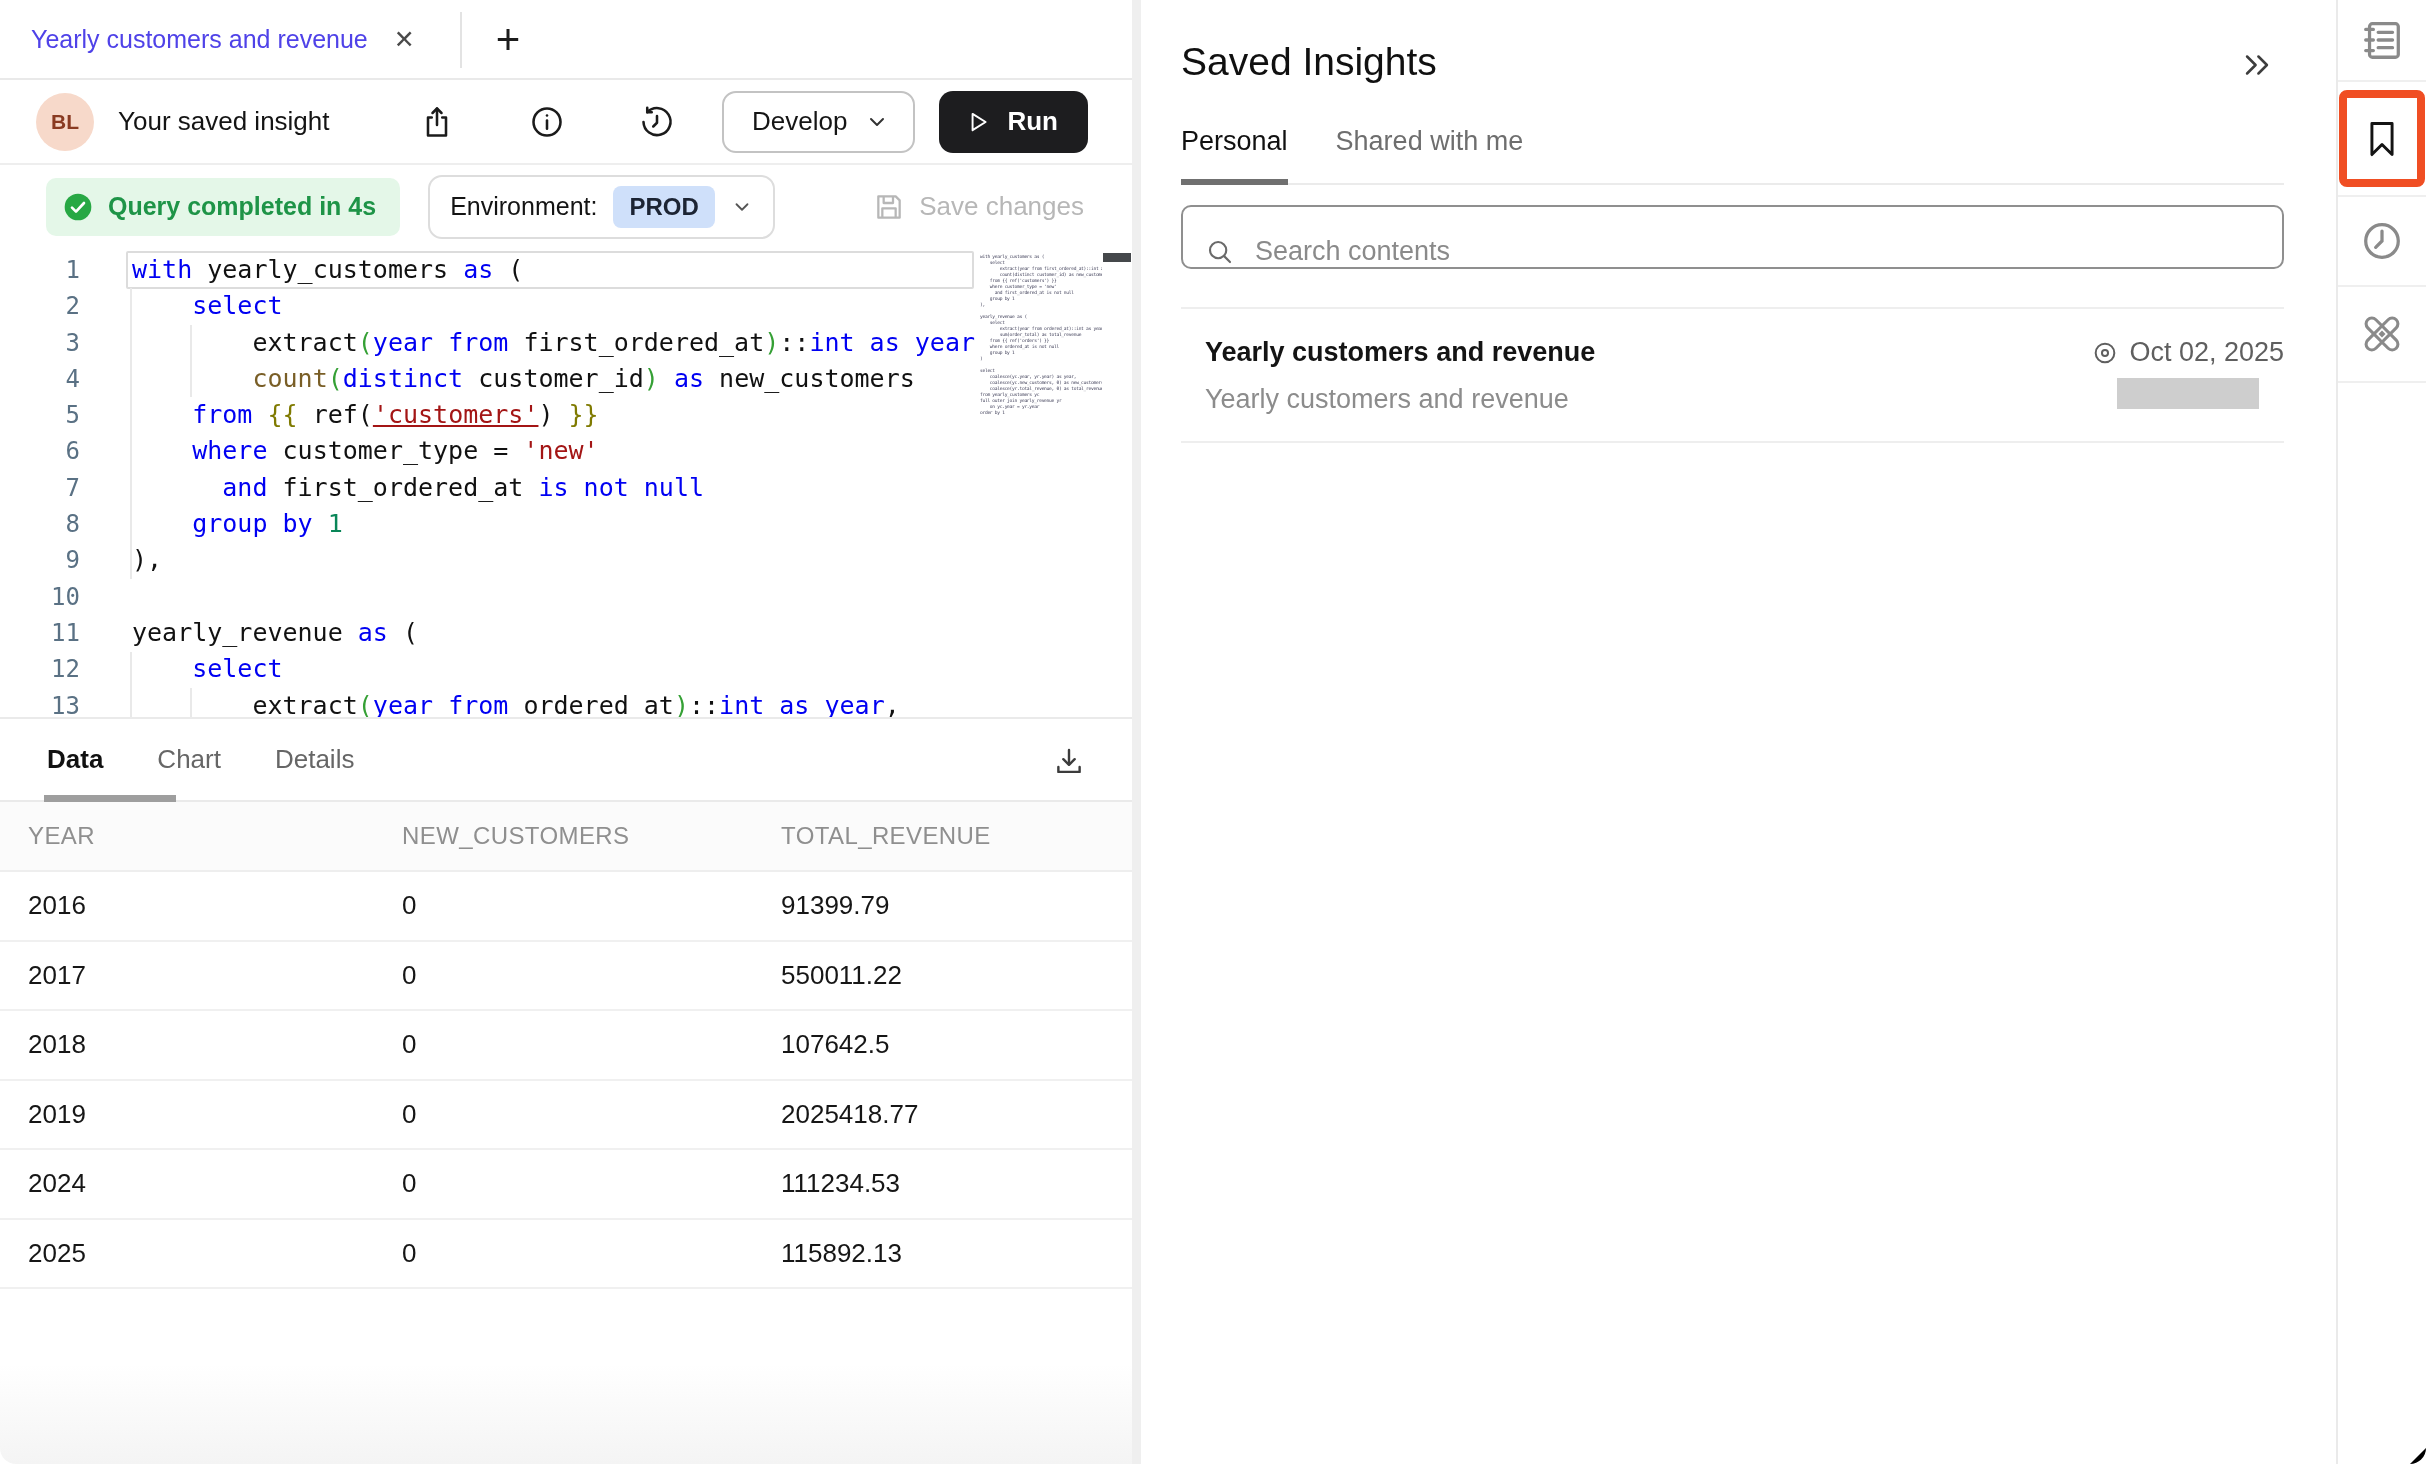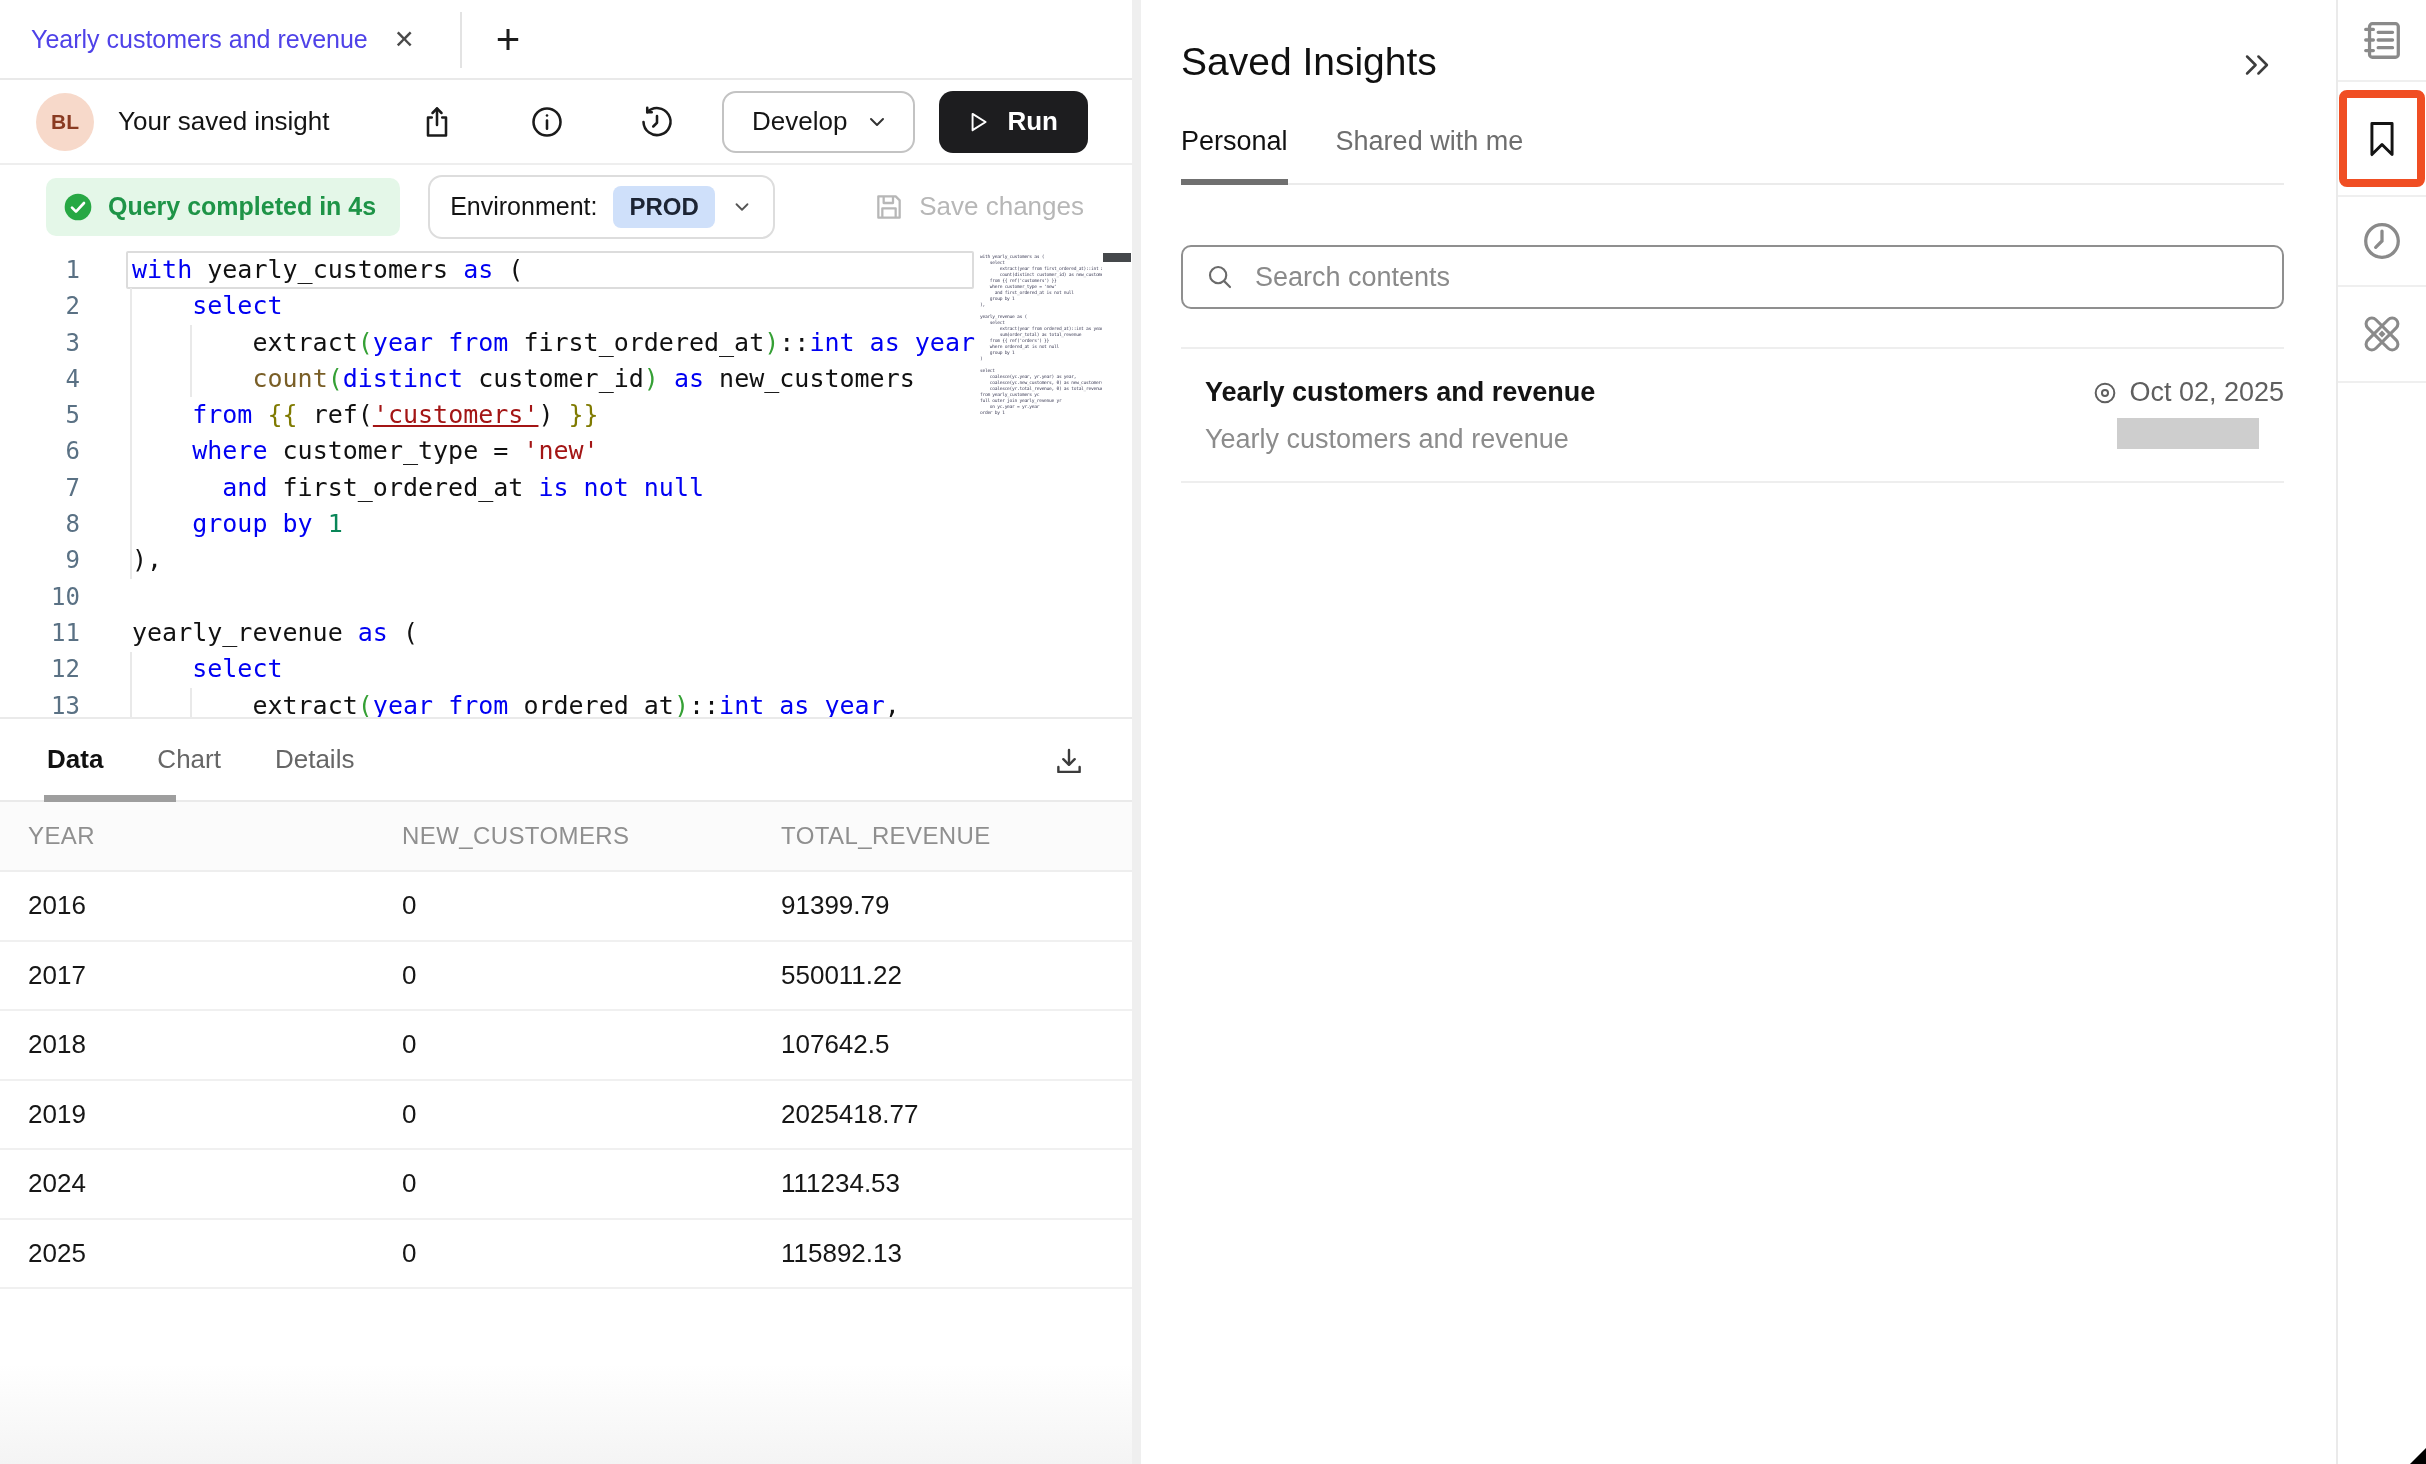--- a/index.html
+++ b/index.html
@@ -1,18 +1,18 @@
 <!DOCTYPE html>
 <html><head>
 <meta charset="utf-8">
 <style>
   * { margin:0; padding:0; box-sizing:border-box; }
   html,body { background:#fff; }
   .app { position:relative; width:2426px; height:1464px; overflow:hidden;
-         font-family:"Liberation Sans", sans-serif; color:#111; background:#fff; }
+         font-family:"Liberation Sans", sans-serif; color:#111; background:#fff;border-radius:16px; }
 
   
   .left { position:absolute; left:0; top:0; width:1132px; height:1464px; background:#fff; }
   .left::after { content:""; position:absolute; left:0; bottom:0; width:100%; height:100px;
                  background:linear-gradient(180deg, rgba(255,255,255,0) 0%, #f4f4f4 100%); pointer-events:none; }
 
   .tabbar { position:relative; height:80px; border-bottom:2px solid #e9e9e9; display:flex; align-items:center; }
   .tab { display:flex; align-items:center; padding-left:31px; height:100%; }
   .tab-label { color:#4f42e8; font-size:25px; }
   .tab-close { margin-left:26px; color:#4a4a4a; font-size:25px; cursor:pointer; }
@@ -87,22 +87,22 @@
 
   
   .right { position:absolute; left:1141px; top:0; width:1195px; height:1464px; background:#fff; padding:0 52px 0 40px; }
   .ri-header { position:relative; margin-top:40px; }
   .ri-title { font-size:39px; font-weight:400; color:#101010; }
   .collapse-btn { position:absolute; right:8px; top:8px; width:36px; height:36px; color:#3d3d3d; }
   .collapse-btn svg { width:34px; height:34px; }
   .ri-tabs { margin-top:42px; display:flex; border-bottom:2px solid #ebebeb; }
   .ri-tab { font-size:27px; color:#6e6e6e; padding-bottom:22px; margin-right:48px; border-bottom:6px solid transparent; margin-bottom:-2px; }
   .ri-tab.active { color:#111; border-bottom-color:#707070; }
-  .search-box { margin-top:60px; height:64px; border:2px solid #8f8f8f; border-radius:10px;
-                display:flex; align-items:center; padding:0 22px; }
+  .search-box { margin-top:20px; height:64px; border:2px solid #8f8f8f; border-radius:10px;
+                display:flex; align-items:flex-end; padding:0 22px; }
   .search-box svg { width:30px; height:30px; color:#6a6a6a; flex:0 0 30px; }
   .search-input { border:none; outline:none; flex:1; margin-left:20px; font-size:27px; color:#333;
                   font-family:"Liberation Sans", sans-serif; }
   .search-input::placeholder { color:#8a8a8a; }
   .ins-list { margin-top:38px; border-top:2px solid #eeeeee; }
   .ins-item { display:flex; padding:28px 0 26px 0; border-bottom:2px solid #eeeeee; }
   .ins-left { flex:1; padding-left:24px; }
   .ins-title { font-size:27px; font-weight:600; color:#141414; }
   .ins-sub { margin-top:16px; font-size:27px; color:#8c8c8c; }
   .ins-right { display:flex; flex-direction:column; align-items:flex-end; }

